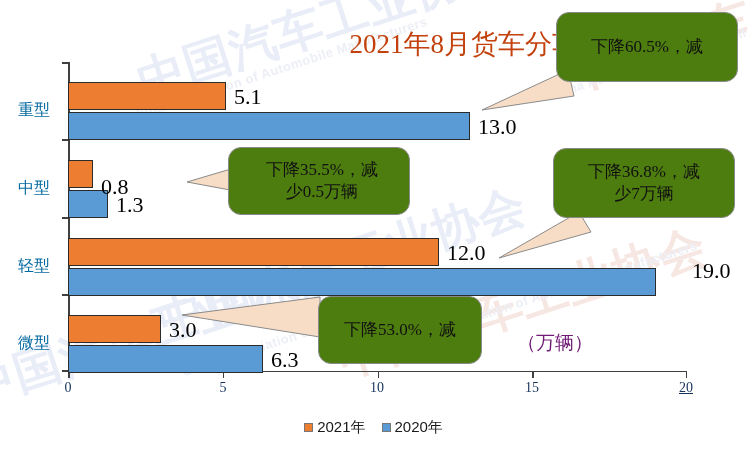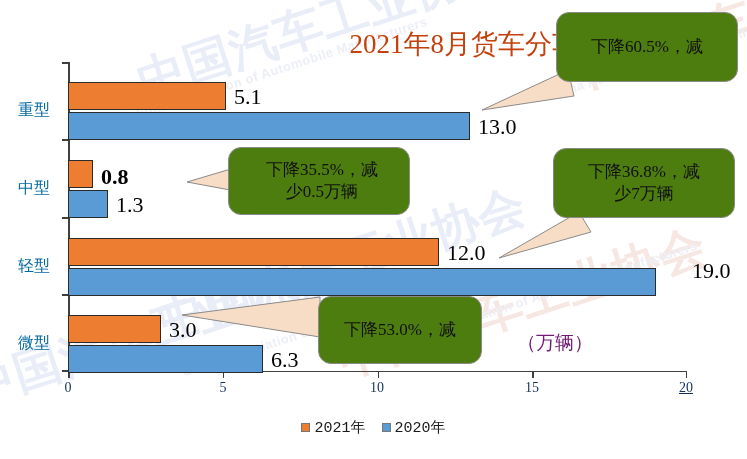--- a/index.html
+++ b/index.html
@@ -158,21 +158,21 @@
     align-items: center;
     gap: 16px;
     z-index: 4;
   }
   .legend-item {
     display: flex;
     align-items: center;
     gap: 4px;
     font-size: 15px;
     color: #1a1a1a;
-    font-family: Liberation Mono, monospace;
+    font-family: Liberation Sans, sans-serif;
   }
   .legend-swatch {
     width: 9px;
     height: 9px;
     border: 1px solid #777;
     box-sizing: border-box;
     display: inline-block;
   }
 
   
@@ -240,21 +240,21 @@
     <div class="xtick" style="left:309.5px;"></div>
     <div class="xtick" style="left:464.3px;"></div>
     <div class="xtick" style="left:617.5px;"></div>
 
     <div class="bar s2021" style="top:20px;  height:28px; width:157.8px;"></div>
     <div class="bar-value" style="left:166px; top:22px;">5.1</div>
     <div class="bar s2020" style="top:50px;  height:28px; width:402.4px;"></div>
     <div class="bar-value" style="left:410px; top:52px;">13.0</div>
 
     <div class="bar s2021" style="top:98px;  height:28px; width:24.8px;"></div>
-    <div class="bar-value" style="left:33px; top:102px;font-weight:bold;">0.8</div>
+    <div class="bar-value" style="left:33px; top:112px;">0.8</div>
     <div class="bar s2020" style="top:128px; height:28px; width:40.2px;"></div>
     <div class="bar-value" style="left:48px; top:130px;">1.3</div>
 
     <div class="bar s2021" style="top:176px; height:28px; width:371.4px;"></div>
     <div class="bar-value" style="left:379px; top:178px;">12.0</div>
     <div class="bar s2020" style="top:206px; height:28px; width:588.1px;"></div>
     <div class="bar-value" style="left:596px; top:196px;margin-left:28px;">19.0</div>
 
     <div class="bar s2021" style="top:253px; height:28px; width:92.9px;"></div>
     <div class="bar-value" style="left:101px; top:255px;">3.0</div>

